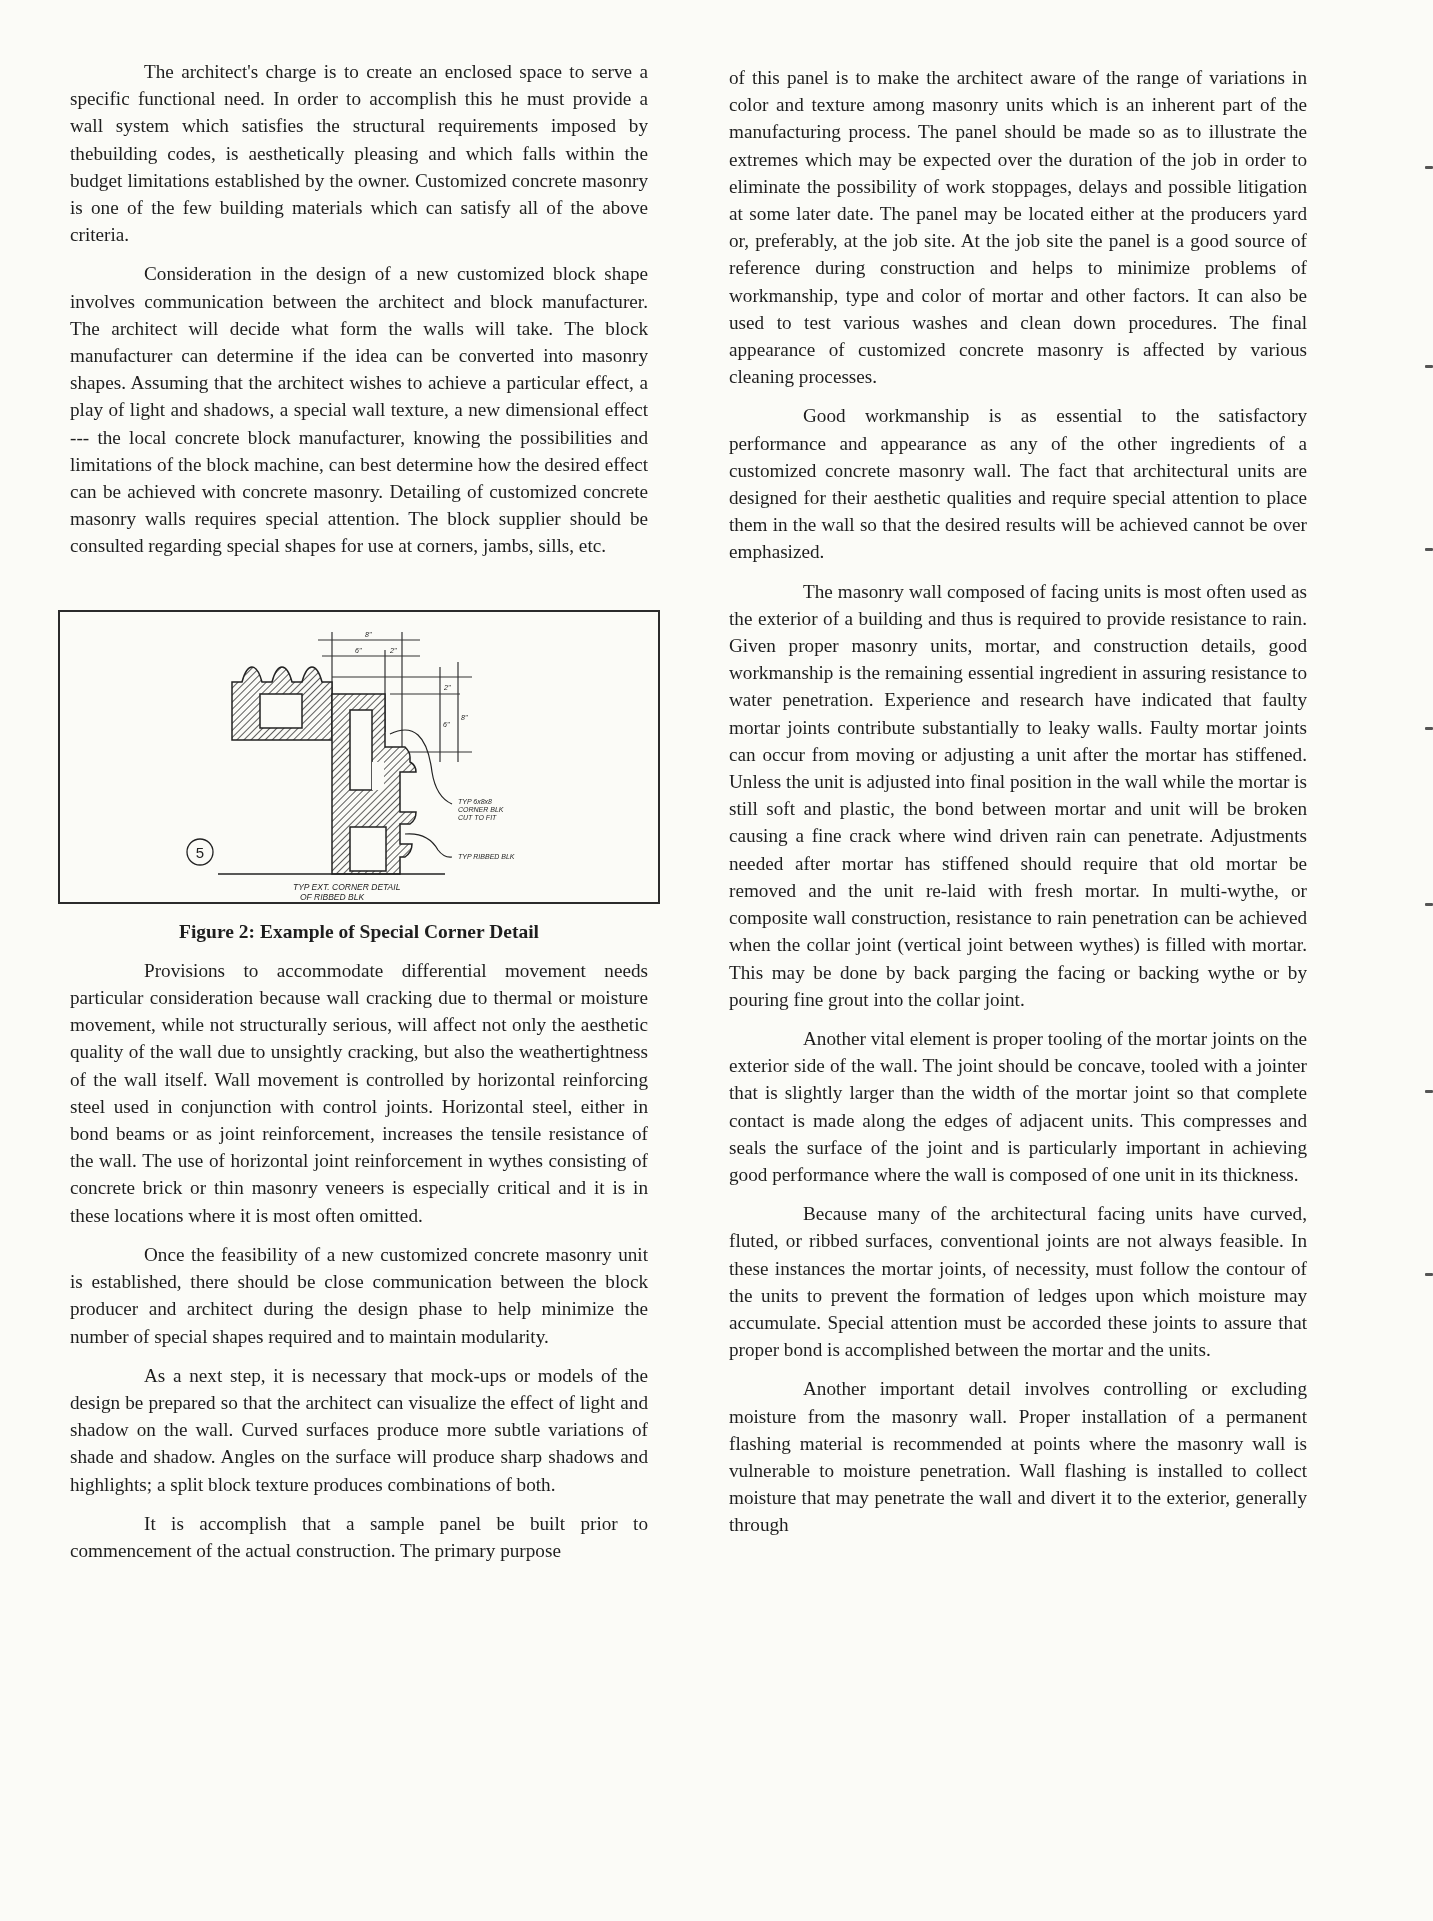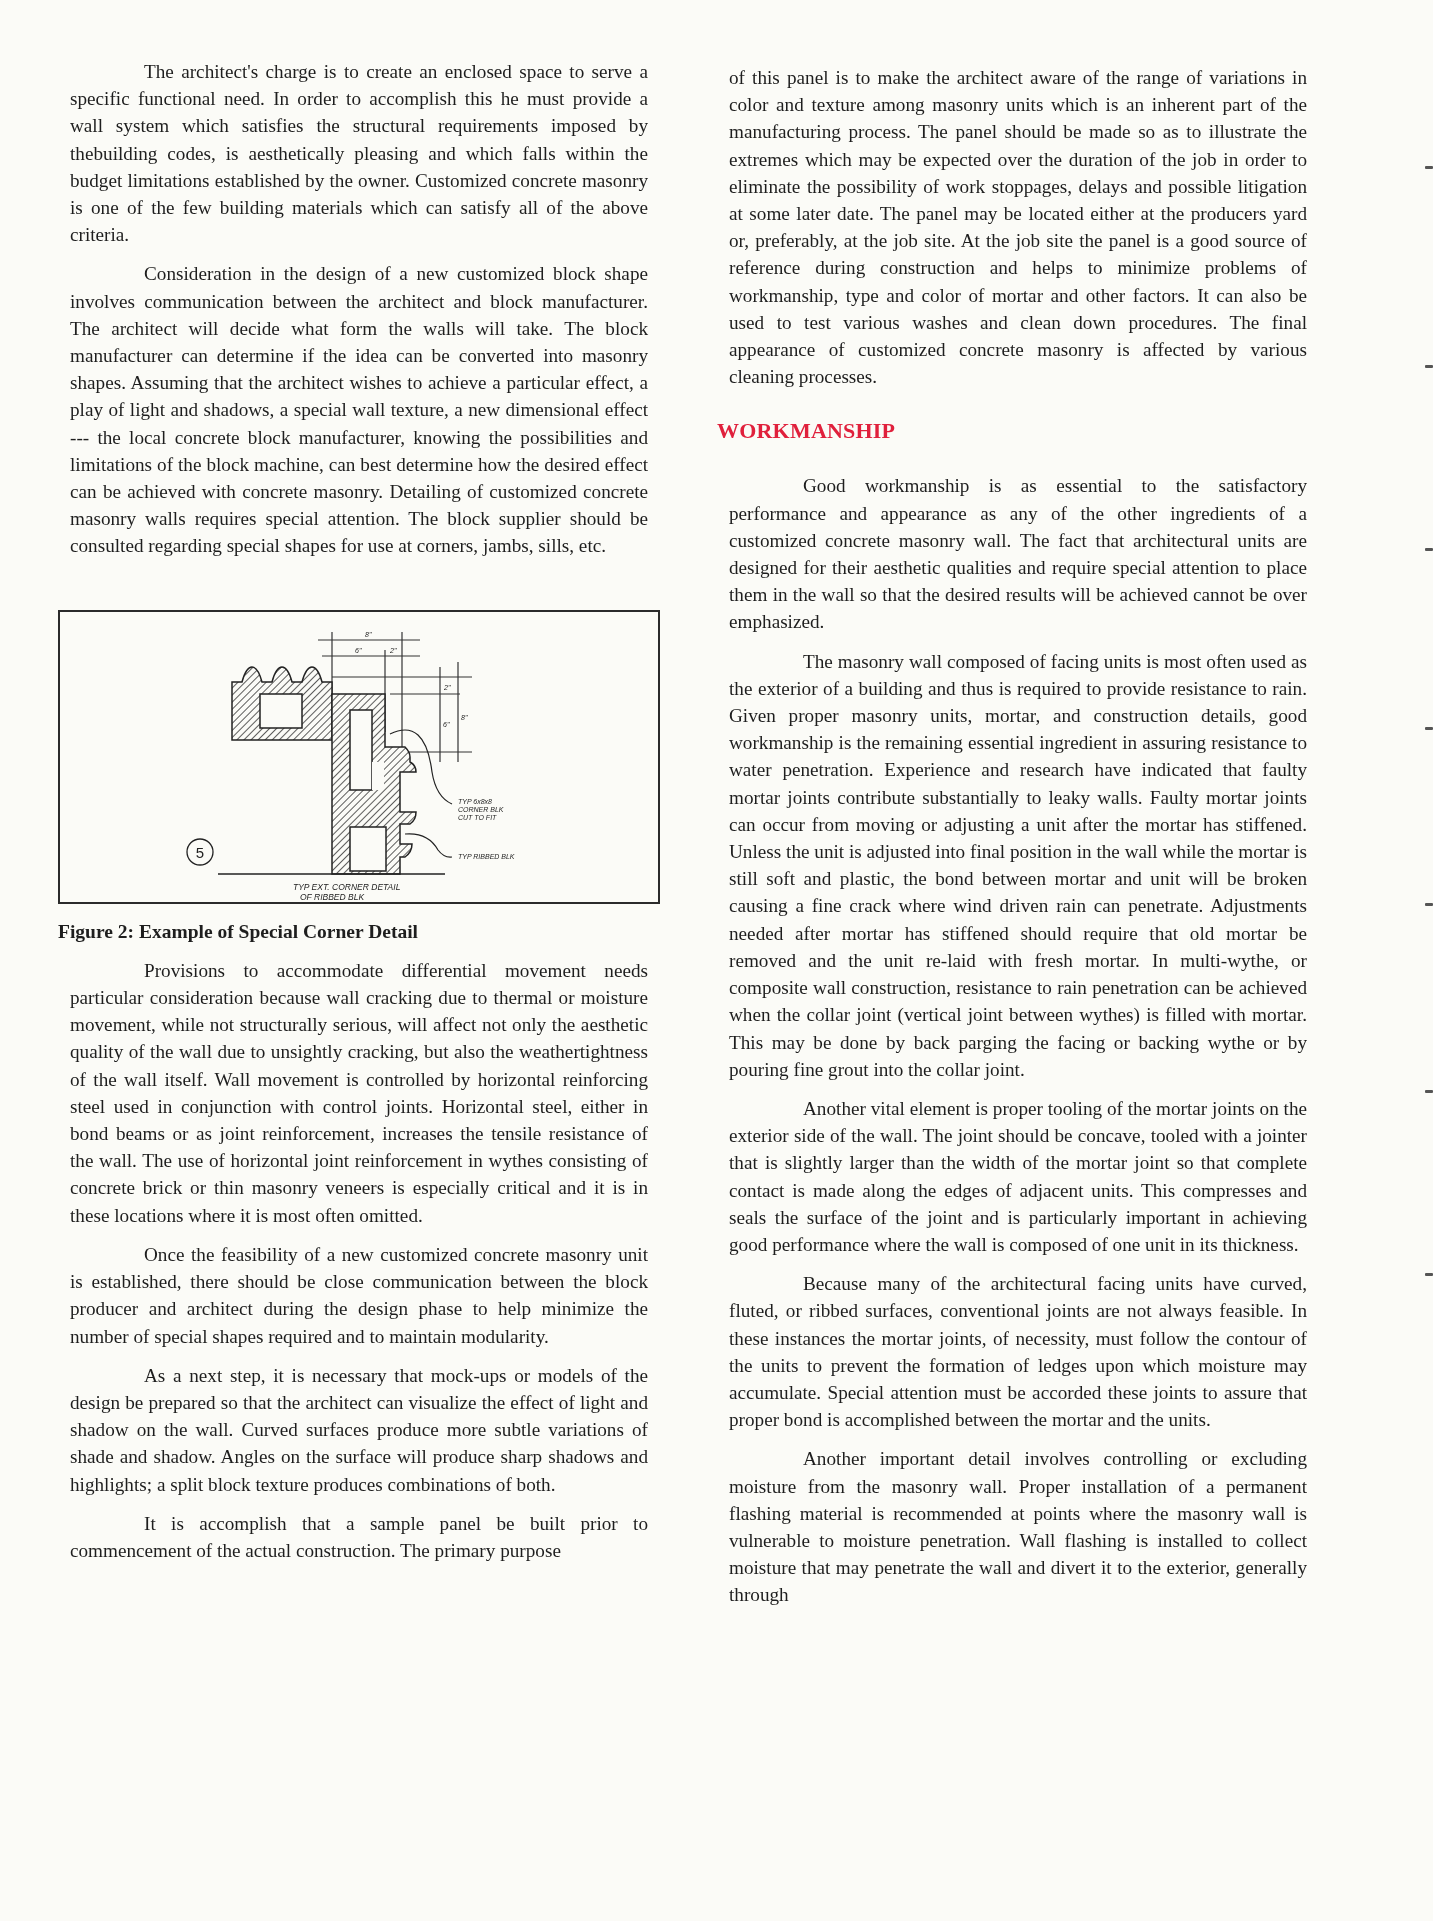--- a/index.html
+++ b/index.html
@@ -39,21 +39,21 @@
     width: 598px; height: 290px;
     border: 2px solid #2b2b2b;
     position: relative;
     background: #fbfbf7;
   }
   .figure-box svg { position: absolute; left: 0; top: 0; }
   .caption {
     font-weight: bold;
     font-size: 19.5px;
     margin-top: 14px;
-    text-align: left;
+    text-align: center;
   }
   .edge-mark {
     position: absolute;
     right: 0;
     width: 8px; height: 3px;
     background: #555;
     border-radius: 1px;
   }
 </style>
 </head>
@@ -120,21 +120,20 @@
   <div class="caption">Figure 2: Example of Special Corner Detail</div>
 
   <p>Provisions to accommodate differential movement needs particular consideration because wall cracking due to thermal or moisture movement, while not structurally serious, will affect not only the aesthetic quality of the wall due to unsightly cracking, but also the weathertightness of the wall itself. Wall movement is controlled by horizontal reinforcing steel used in conjunction with control joints. Horizontal steel, either in bond beams or as joint reinforcement, increases the tensile resistance of the wall. The use of horizontal joint reinforcement in wythes consisting of concrete brick or thin masonry veneers is especially critical and it is in these locations where it is most often omitted.</p>
   <p>Once the feasibility of a new customized concrete masonry unit is established, there should be close communication between the block producer and architect during the design phase to help minimize the number of special shapes required and to maintain modularity.</p>
   <p>As a next step, it is necessary that mock-ups or models of the design be prepared so that the architect can visualize the effect of light and shadow on the wall. Curved surfaces produce more subtle variations of shade and shadow. Angles on the surface will produce sharp shadows and highlights; a split block texture produces combinations of both.</p>
   <p>It is accomplish that a sample panel be built prior to commencement of the actual construction. The primary purpose</p>
 </div>
 
 <div class="col right">
   <p class="cont">of this panel is to make the architect aware of the range of variations in color and texture among masonry units which is an inherent part of the manufacturing process. The panel should be made so as to illustrate the extremes which may be expected over the duration of the job in order to eliminate the possibility of work stoppages, delays and possible litigation at some later date. The panel may be located either at the producers yard or, preferably, at the job site. At the job site the panel is a good source of reference during construction and helps to minimize problems of workmanship, type and color of mortar and other factors. It can also be used to test various washes and clean down procedures. The final appearance of customized concrete masonry is affected by various cleaning processes.</p>
-  <h2 class="heading work">WORKMANSHIP</h2>
   <p>Good workmanship is as essential to the satisfactory performance and appearance as any of the other ingredients of a customized concrete masonry wall. The fact that architectural units are designed for their aesthetic qualities and require special attention to place them in the wall so that the desired results will be achieved cannot be over emphasized.</p>
   <p>The masonry wall composed of facing units is most often used as the exterior of a building and thus is required to provide resistance to rain. Given proper masonry units, mortar, and construction details, good workmanship is the remaining essential ingredient in assuring resistance to water penetration. Experience and research have indicated that faulty mortar joints contribute substantially to leaky walls. Faulty mortar joints can occur from moving or adjusting a unit after the mortar has stiffened. Unless the unit is adjusted into final position in the wall while the mortar is still soft and plastic, the bond between mortar and unit will be broken causing a fine crack where wind driven rain can penetrate. Adjustments needed after mortar has stiffened should require that old mortar be removed and the unit re-laid with fresh mortar. In multi-wythe, or composite wall construction, resistance to rain penetration can be achieved when the collar joint (vertical joint between wythes) is filled with mortar. This may be done by back parging the facing or backing wythe or by pouring fine grout into the collar joint.</p>
   <p>Another vital element is proper tooling of the mortar joints on the exterior side of the wall. The joint should be concave, tooled with a jointer that is slightly larger than the width of the mortar joint so that complete contact is made along the edges of adjacent units. This compresses and seals the surface of the joint and is particularly important in achieving good performance where the wall is composed of one unit in its thickness.</p>
   <p>Because many of the architectural facing units have curved, fluted, or ribbed surfaces, conventional joints are not always feasible. In these instances the mortar joints, of necessity, must follow the contour of the units to prevent the formation of ledges upon which moisture may accumulate. Special attention must be accorded these joints to assure that proper bond is accomplished between the mortar and the units.</p>
   <p>Another important detail involves controlling or excluding moisture from the masonry wall. Proper installation of a permanent flashing material is recommended at points where the masonry wall is vulnerable to moisture penetration. Wall flashing is installed to collect moisture that may penetrate the wall and divert it to the exterior, generally through</p>
 </div>
 
 <div class="edge-mark" style="top:166px"></div>
 <div class="edge-mark" style="top:365px"></div>
 <div class="edge-mark" style="top:548px"></div>

